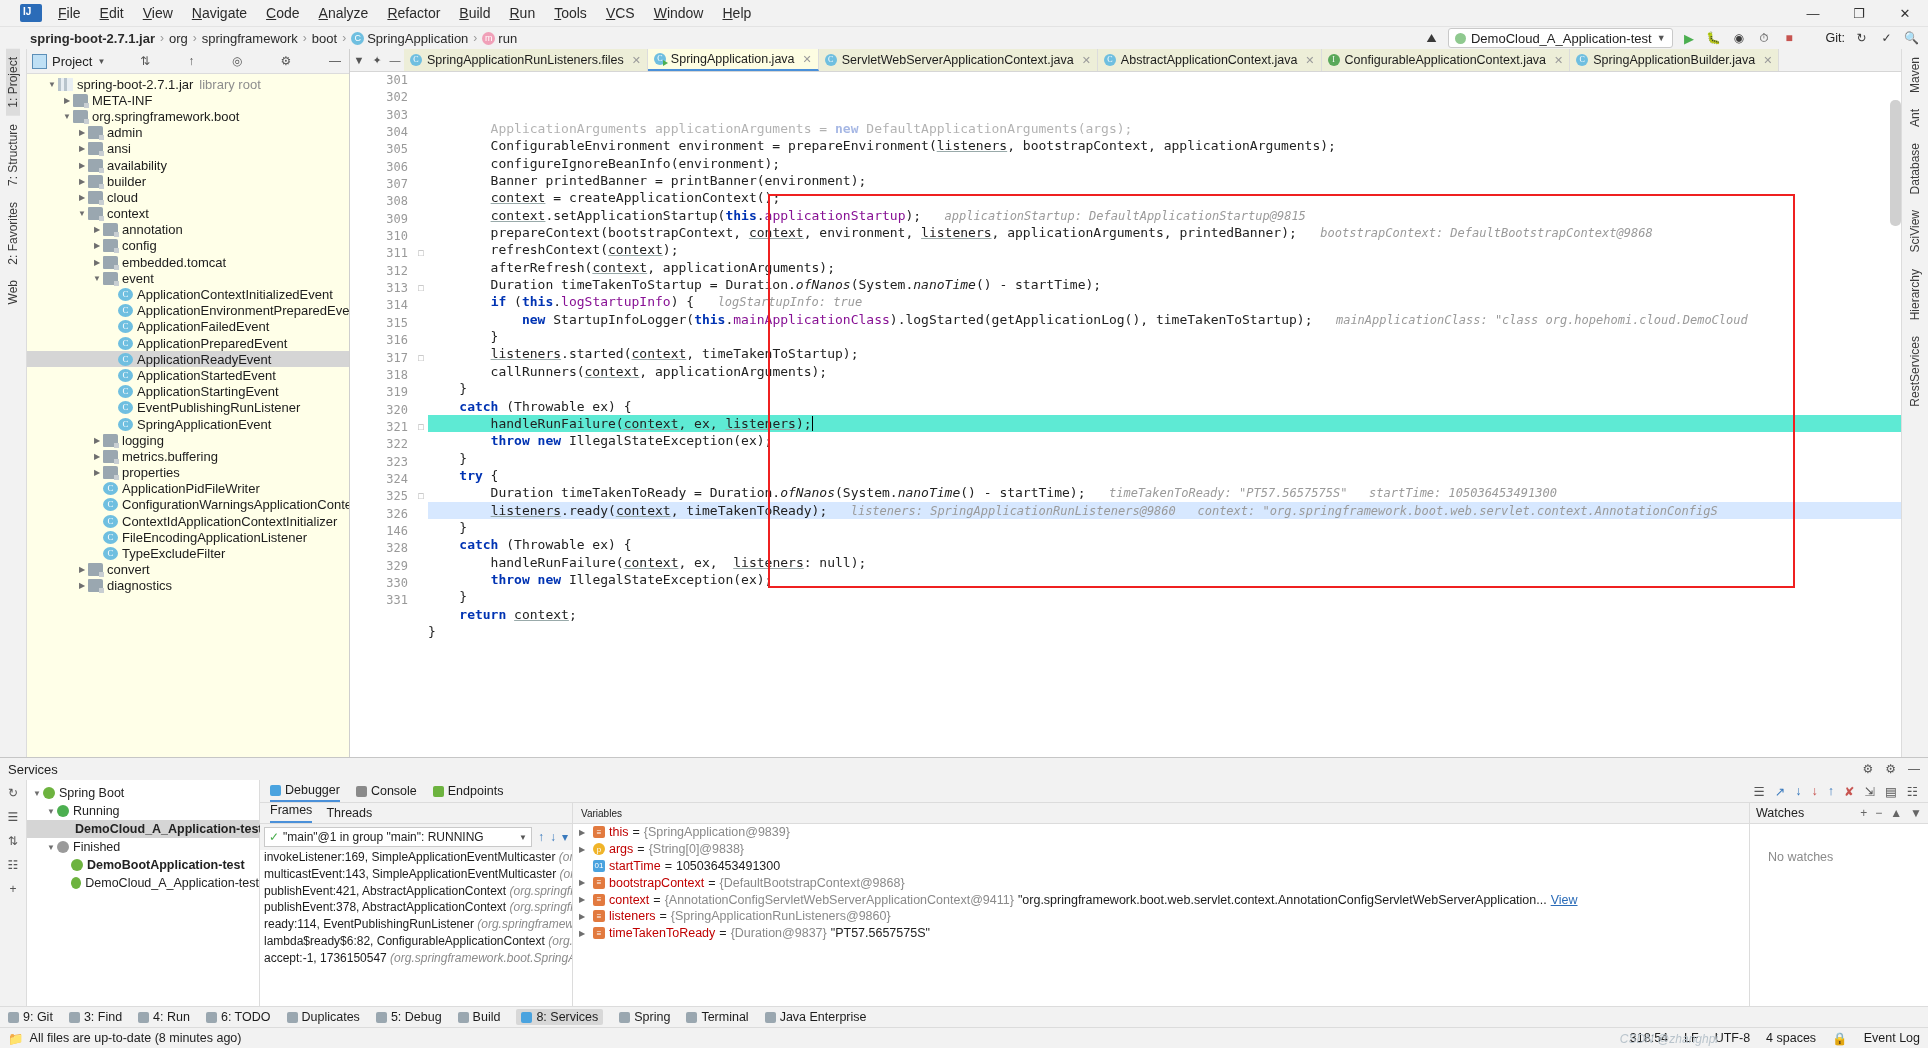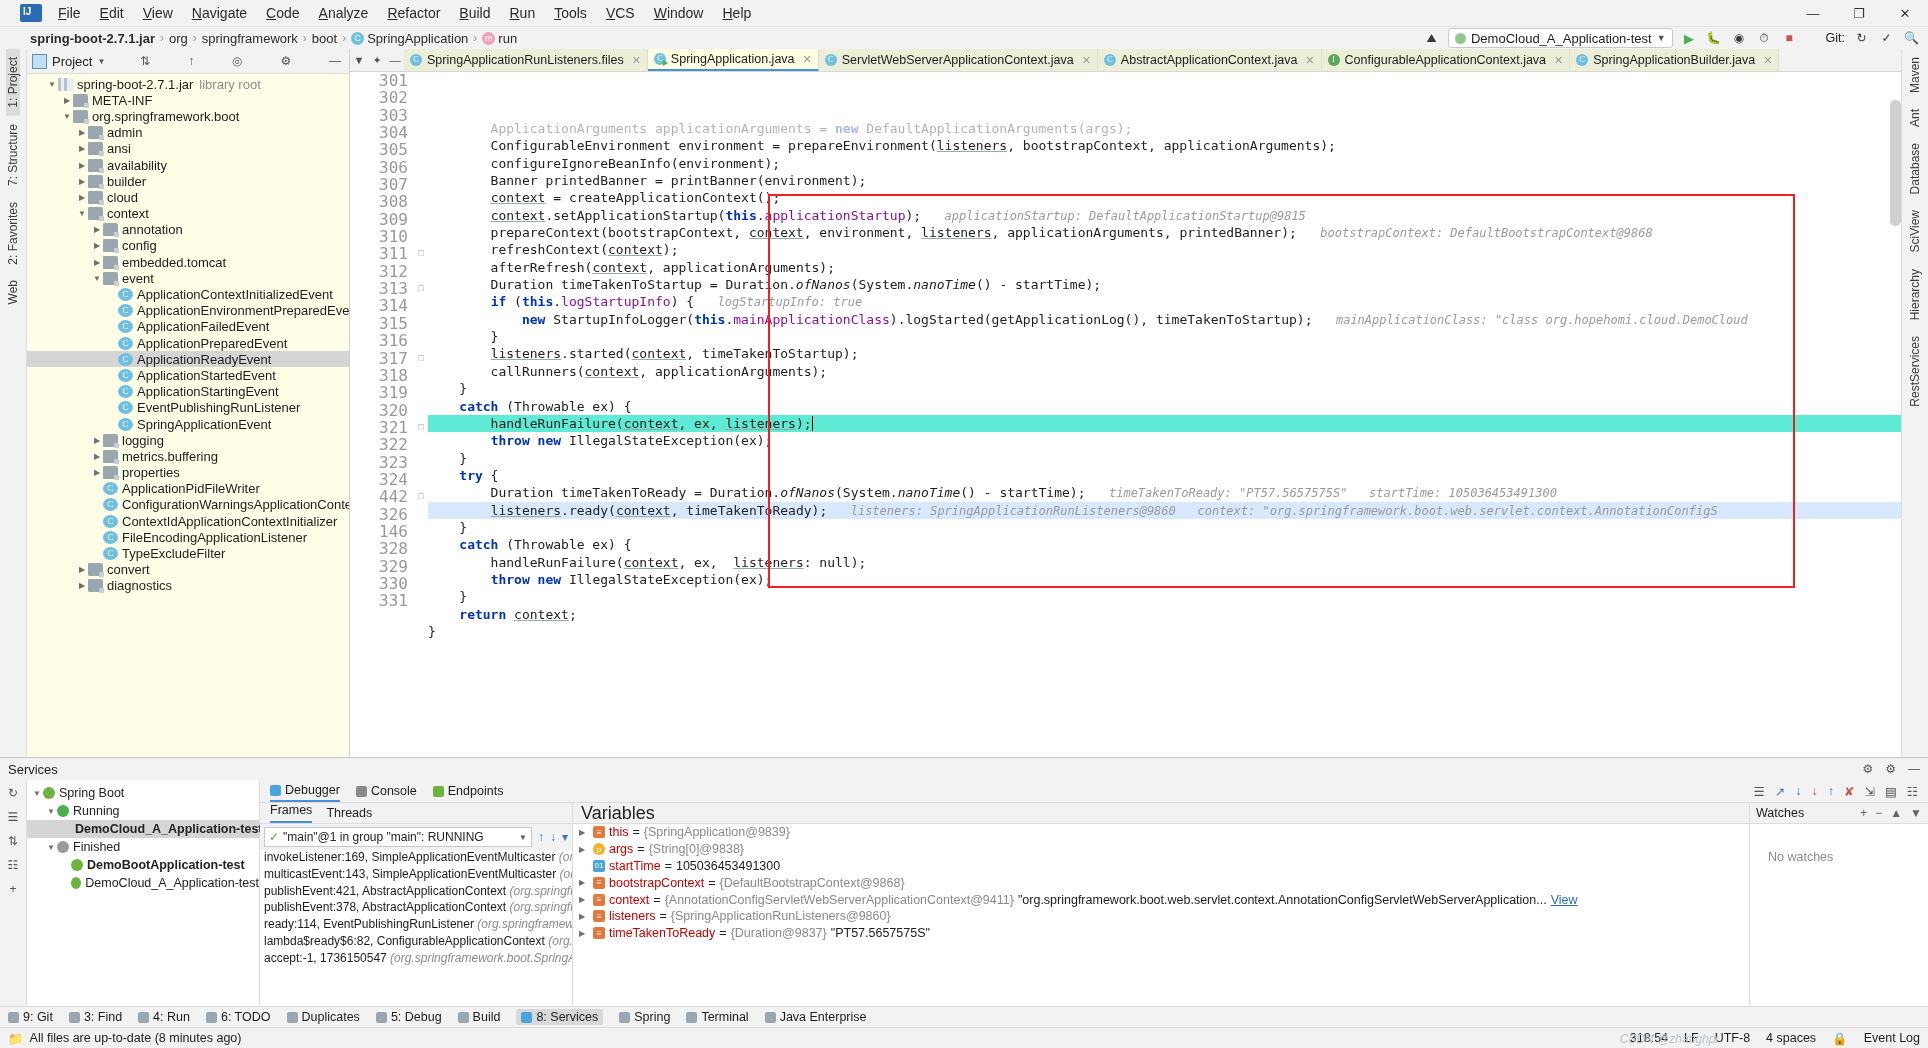--- a/index.html
+++ b/index.html
@@ -63,21 +63,21 @@
   .tabstrip{height:22px;background:#f2f2f2;display:flex;align-items:stretch;border-bottom:1px solid #d6d6d6;overflow:hidden;}
   .tbtn{width:18px;display:flex;align-items:center;justify-content:center;font-size:11px;color:#555;}
   .etab{display:flex;align-items:center;gap:5px;padding:0 6px;font-size:12.5px;background:#edeed8;border-right:1px solid #dcdcdc;white-space:nowrap;color:#1c1c1c;}
   .etab.active{background:#fdfde2;border-bottom:2px solid #4a90d9;}
   .etab .x{color:#9a9a9a;font-size:11px;margin-left:3px;}
   .etab .eic{width:12px;height:12px;border-radius:50%;background:#6fbfe0;color:#fff;font-size:8px;text-align:center;line-height:12px;font-family:"Liberation Serif",serif;flex:0 0 12px;}
   .etab .eic.run{background:#6fbfe0;position:relative;}
   .etab .eic.run:after{content:"";position:absolute;right:-2px;bottom:-1px;border-left:5px solid #4caf50;border-top:3px solid transparent;border-bottom:3px solid transparent;}
 
   .codewrap{flex:1 1 auto;display:flex;position:relative;min-height:0;overflow:hidden;background:#fff;}
-  .gutter{width:58px;flex:0 0 58px;background:#fff;text-align:right;padding-right:6px;font-family:"DejaVu Sans Mono",monospace;font-size:16px;color:#999;user-select:none;}
+  .gutter{width:58px;flex:0 0 58px;background:#fff;text-align:right;padding-right:6px;font-family:"DejaVu Sans Mono",monospace;font-size:12px;color:#999;user-select:none;}
   .foldcol{width:14px;flex:0 0 14px;background:#fff;}
   .codecol{flex:1 1 auto;font-family:"DejaVu Sans Mono",monospace;font-size:13px;white-space:pre;overflow:hidden;min-width:0;margin-top:48px;}
   .cline{height:17.35px;line-height:17.35px;white-space:pre;}
   .cline.hl{background:#5eead4;}
   .cline.dbg{background:#d7e8ff;}
   .kw{color:#0033b3;font-weight:bold;}
   .fld{color:#871094;}
   .stat{font-style:italic;}
   .und{text-decoration:underline;text-decoration-color:#9aa;}
   .hint{color:#9a9a9a;font-style:italic;font-size:12px;}
@@ -102,21 +102,21 @@
   .dbgtabs .icons{margin-left:auto;display:flex;gap:10px;color:#555;}
   .dbgcols{flex:1 1 auto;display:flex;min-height:0;}
   .framescol{width:312px;flex:0 0 312px;background:#fff;border-right:1px solid #dcdcdc;display:flex;flex-direction:column;}
   .subtabs{height:20px;display:flex;gap:14px;align-items:center;padding:0 10px;background:#f2f2f2;border-bottom:1px solid #dcdcdc;font-size:12.5px;}
   .subtabs .st.active{border-bottom:2px solid #4a90d9;height:18px;}
   .threadsel{height:22px;display:flex;align-items:center;gap:6px;padding:2px 4px;background:#f2f2f2;}
   .threadsel .sel{flex:1 1 auto;background:#fff;border:1px solid #c9c9c9;height:18px;display:flex;align-items:center;padding:0 4px;gap:4px;font-size:12px;}
   .frow{height:16.8px;font-size:12px;white-space:nowrap;padding-left:4px;color:#1c1c1c;overflow:hidden;}
   .frow .pkg{color:#8a8a8a;font-style:italic;}
   .varscol{flex:1 1 auto;background:#fff;border-right:1px solid #dcdcdc;display:flex;flex-direction:column;min-width:0;}
-  .colhdr{height:20px;display:flex;align-items:center;padding:0 8px;font-size:18px;background:#f2f2f2;border-bottom:1px solid #dcdcdc;}
+  .colhdr{height:20px;display:flex;align-items:center;padding:0 8px;font-size:10px;background:#f2f2f2;border-bottom:1px solid #dcdcdc;}
   .vrow{height:16.8px;display:flex;align-items:center;font-size:12.5px;white-space:nowrap;padding-left:6px;gap:4px;overflow:hidden;}
   .vtri{width:10px;font-size:8px;color:#6e6e6e;flex:0 0 10px;}
   .vic{width:12px;height:12px;flex:0 0 12px;display:flex;align-items:center;justify-content:center;font-size:8px;color:#fff;border-radius:2px;}
   .vic.obj{background:#e27a3f;}
   .vic.prm{background:#f0b429;border-radius:50%;}
   .vic.prim{background:#4aa3df;}
   .vname{color:#c00000;}
   .veq{color:#222;}
   .vval{color:#8a8a8a;}
   .vstr{color:#1c1c1c;}
@@ -462,21 +462,21 @@
             <div class="cline">315</div>
             <div class="cline">316</div>
             <div class="cline">317</div>
             <div class="cline">318</div>
             <div class="cline">319</div>
             <div class="cline">320</div>
             <div class="cline">321</div>
             <div class="cline">322</div>
             <div class="cline">323</div>
             <div class="cline">324</div>
-            <div class="cline">442</div>
+            <div class="cline">325</div>
             <div class="cline">326</div>
             <div class="cline">146</div>
             <div class="cline">328</div>
             <div class="cline">329</div>
             <div class="cline">330</div>
             <div class="cline">331</div>
           </div>
         <div class="foldcol" id="foldcol">
             <div class="cline" style="color: rgb(154, 154, 154); font-size: 9px; text-align: center;"></div>
             <div class="cline" style="color: rgb(154, 154, 154); font-size: 9px; text-align: center;"></div>

